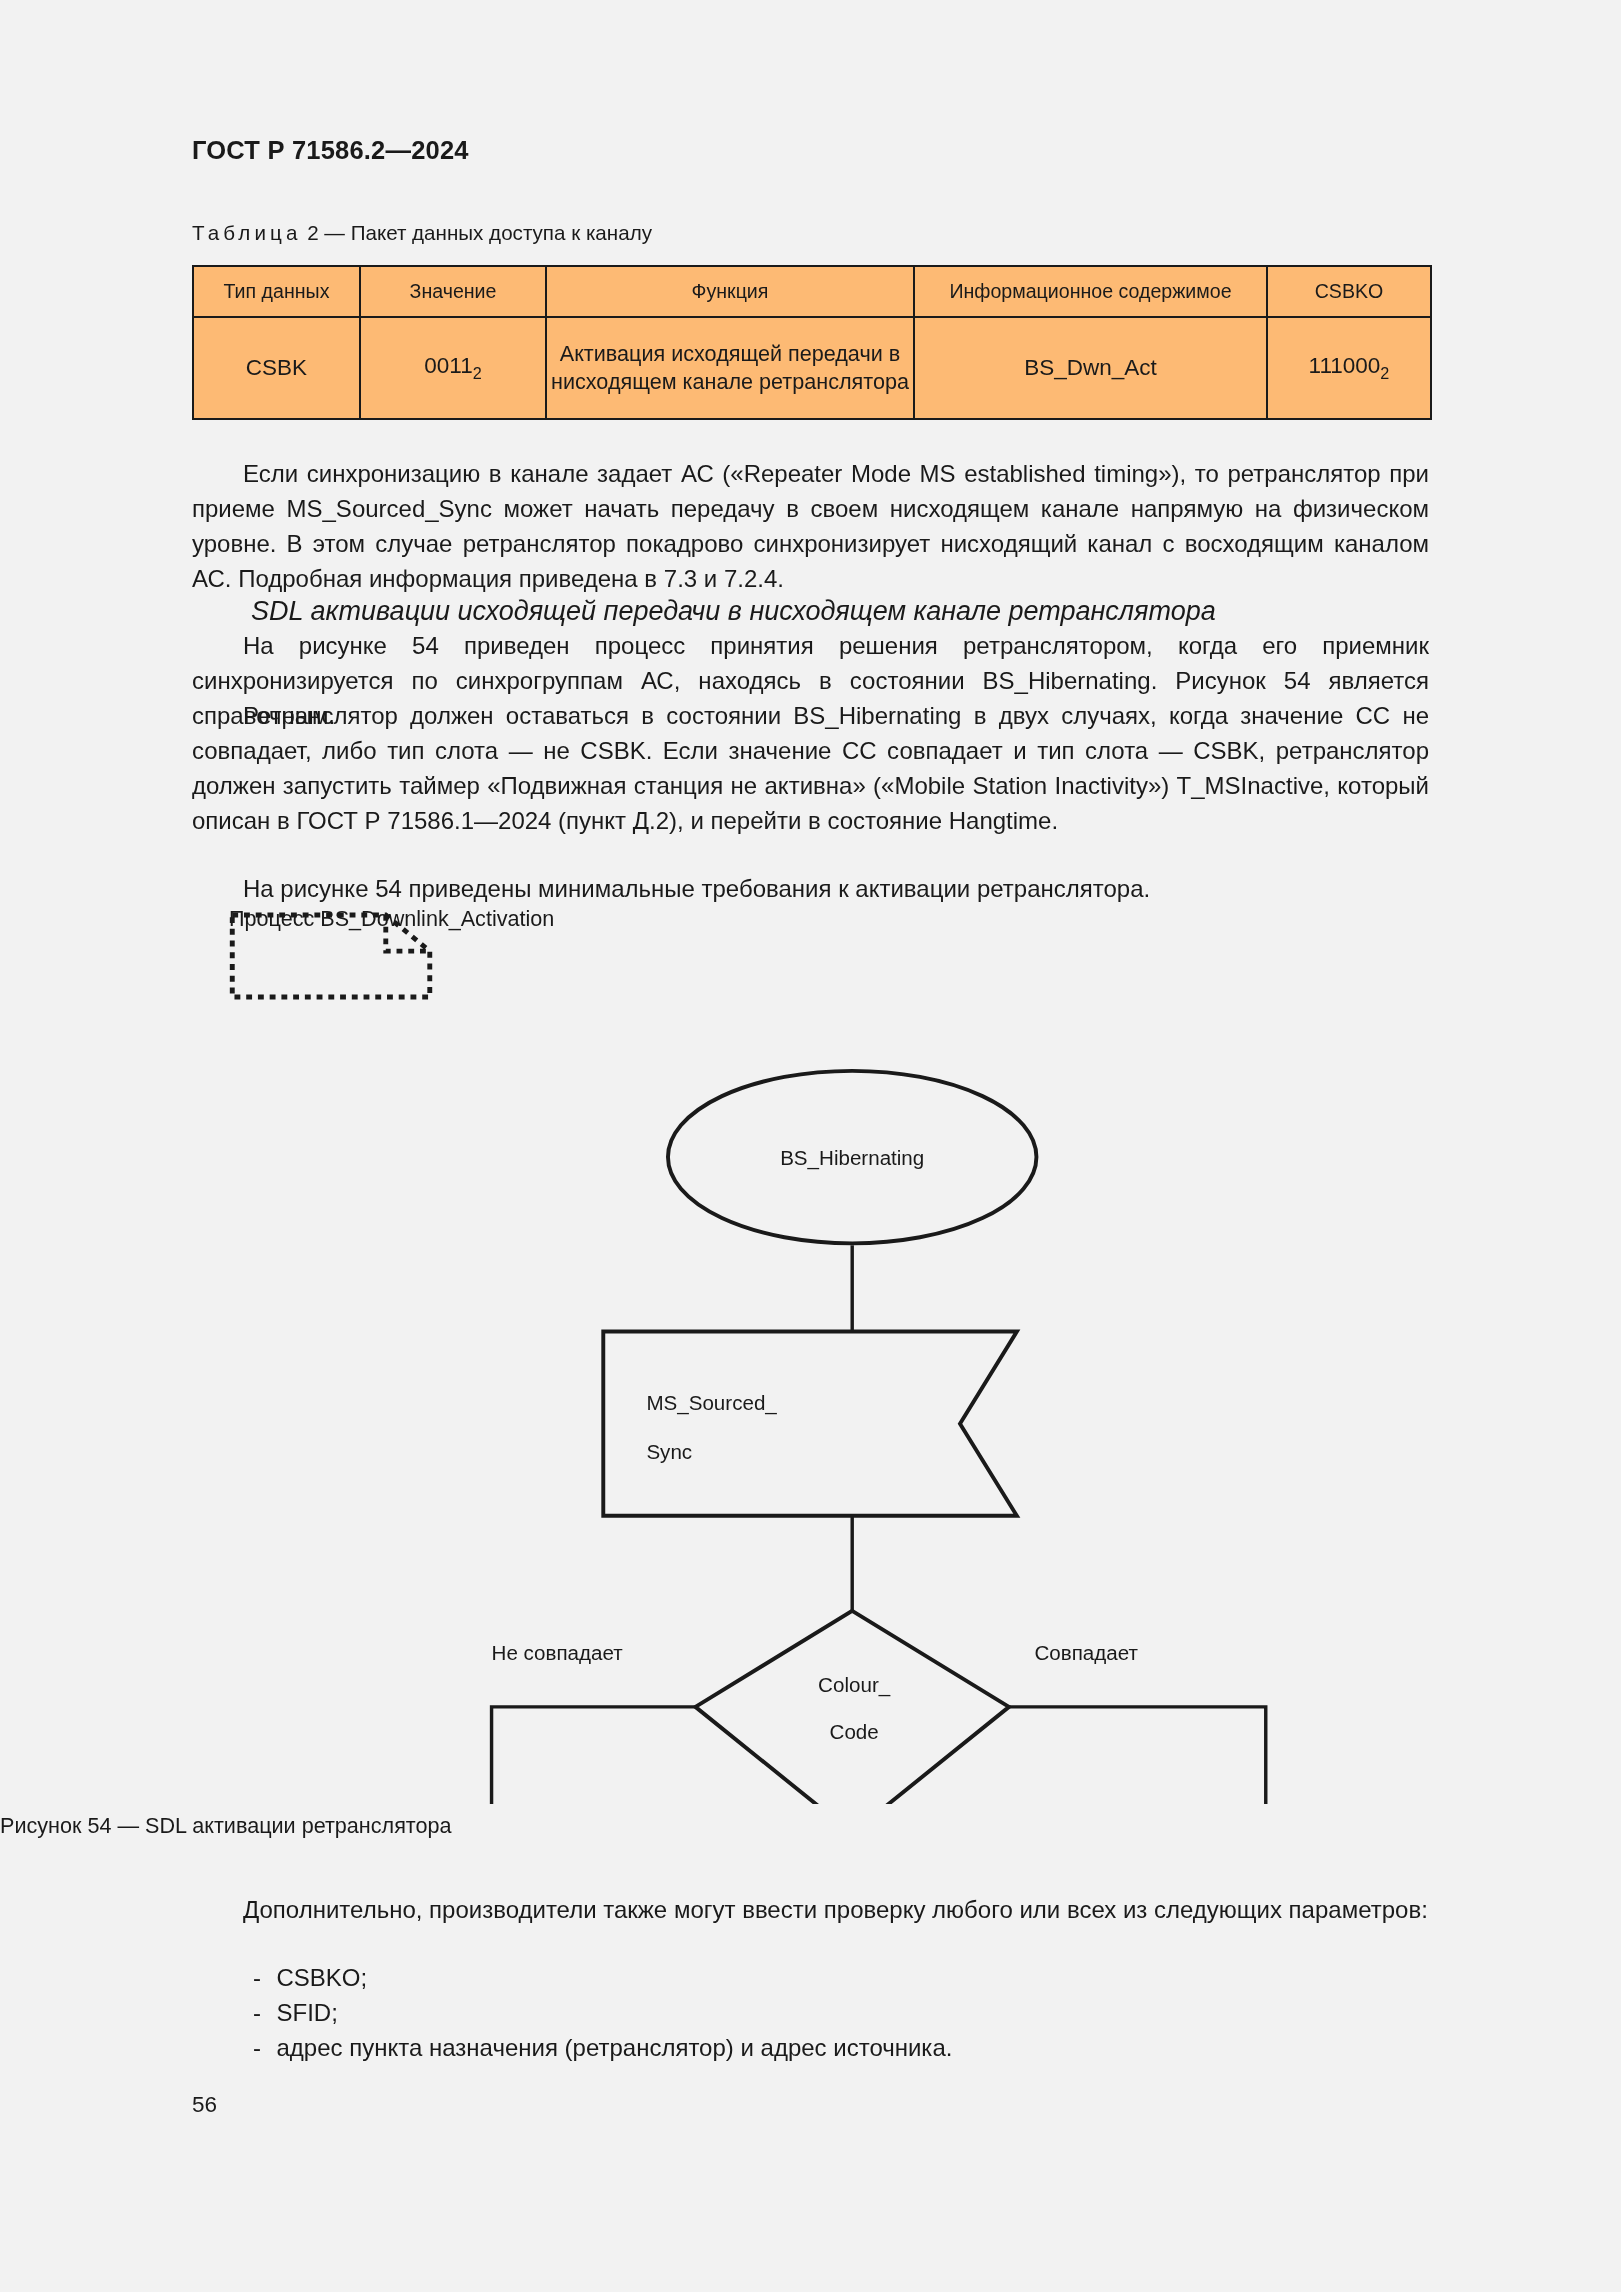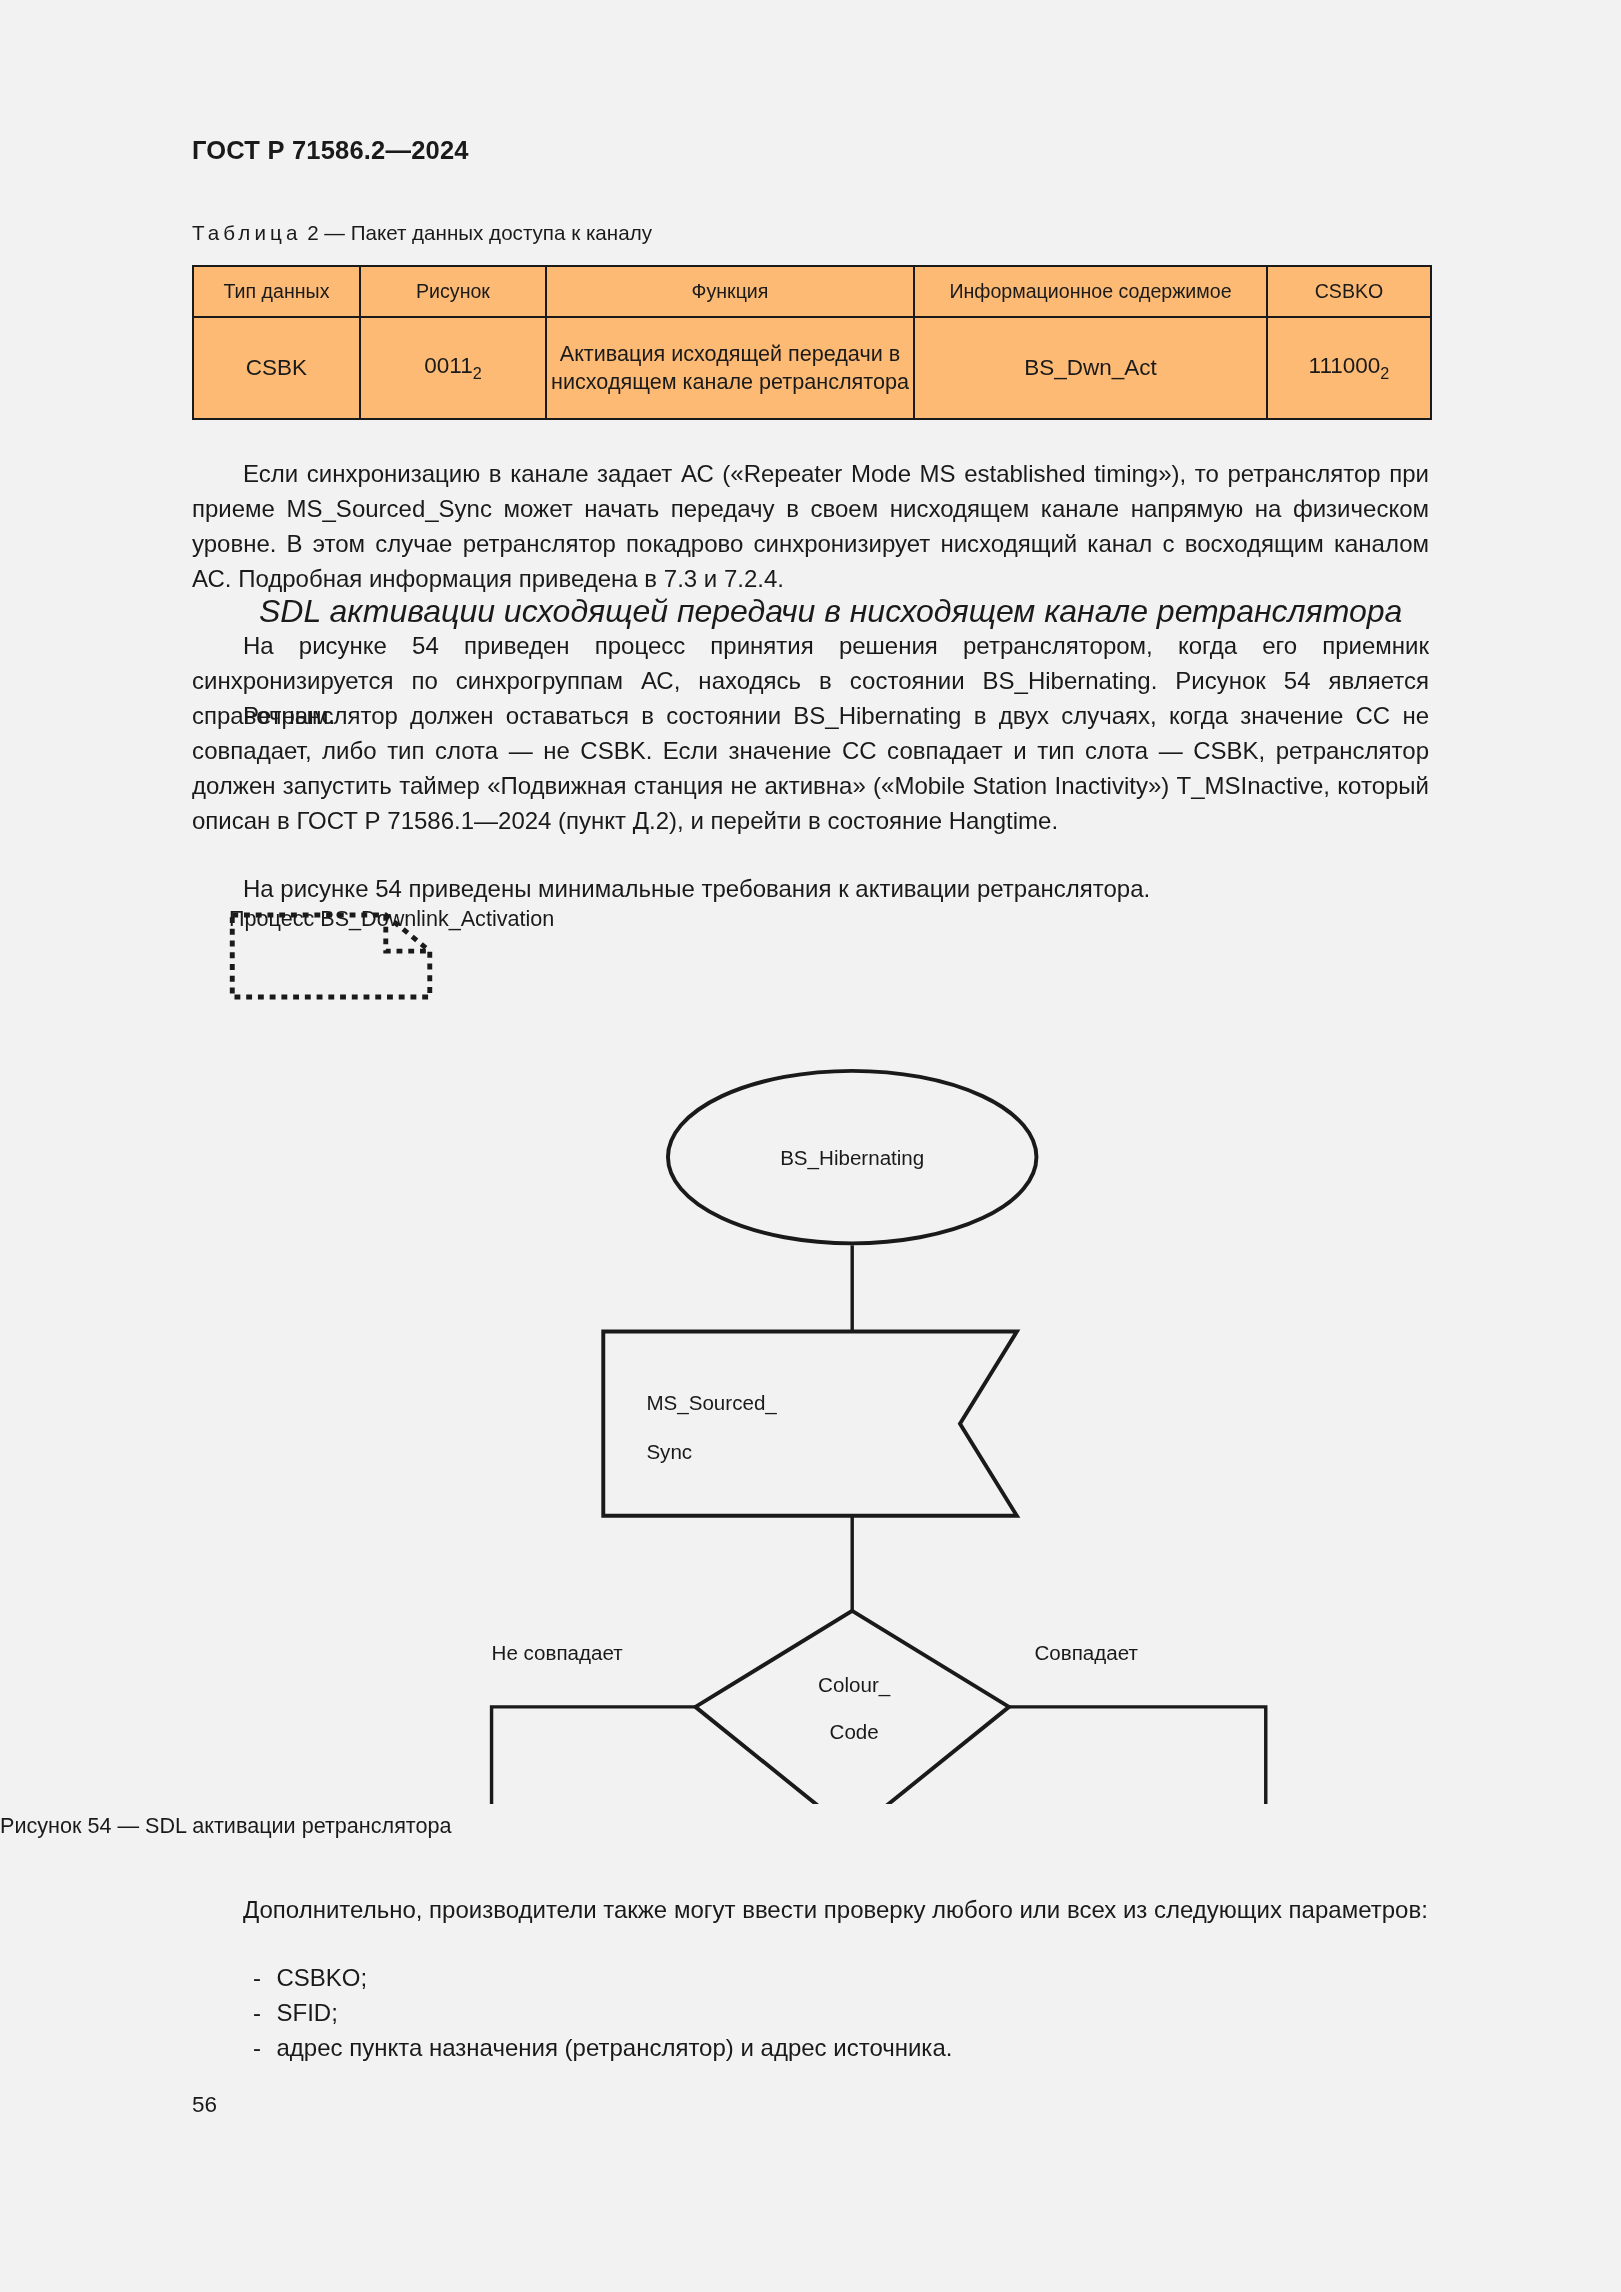--- a/index.html
+++ b/index.html
@@ -85,24 +85,24 @@
     line-height: 35px;
     text-align: justify;
   }
   .body-text p {
     margin: 0;
     text-indent: 0;
   }
   .para-block-1 { top: 456px; }
   .para-italic {
     position: absolute;
-    left: 208px;
+    left: 200px;
     top: 594px;
     width: 1237px;
-    font-size: 32px;
+    font-size: 27px;
     line-height: 35px;
     font-style: italic;
   }
   .para-block-2 { top: 628px; }
   .para-block-3 { top: 698px; }
   .para-block-4 { top: 871px; }
 
   .indent { display: inline-block; width: 51px; }
 
   
@@ -191,21 +191,21 @@
     <colgroup>
       <col class="col-1">
         <col class="col-2">
         <col class="col-3">
         <col class="col-4">
         <col class="col-5">
     </colgroup>
     <thead>
       <tr>
         <th>Тип данных</th>
-        <th>Рисунок</th>
+        <th>Значение</th>
         <th>Функция</th>
         <th>Информационное содержимое</th>
         <th>CSBKO</th>
       </tr>
     </thead>
     <tbody>
       <tr>
         <td>CSBK</td>
         <td><span>0011</span><sub>2</sub></td>
         <td class="cell-fn">Активация исходящей передачи в нисходящем канале ретранслятора</td>

